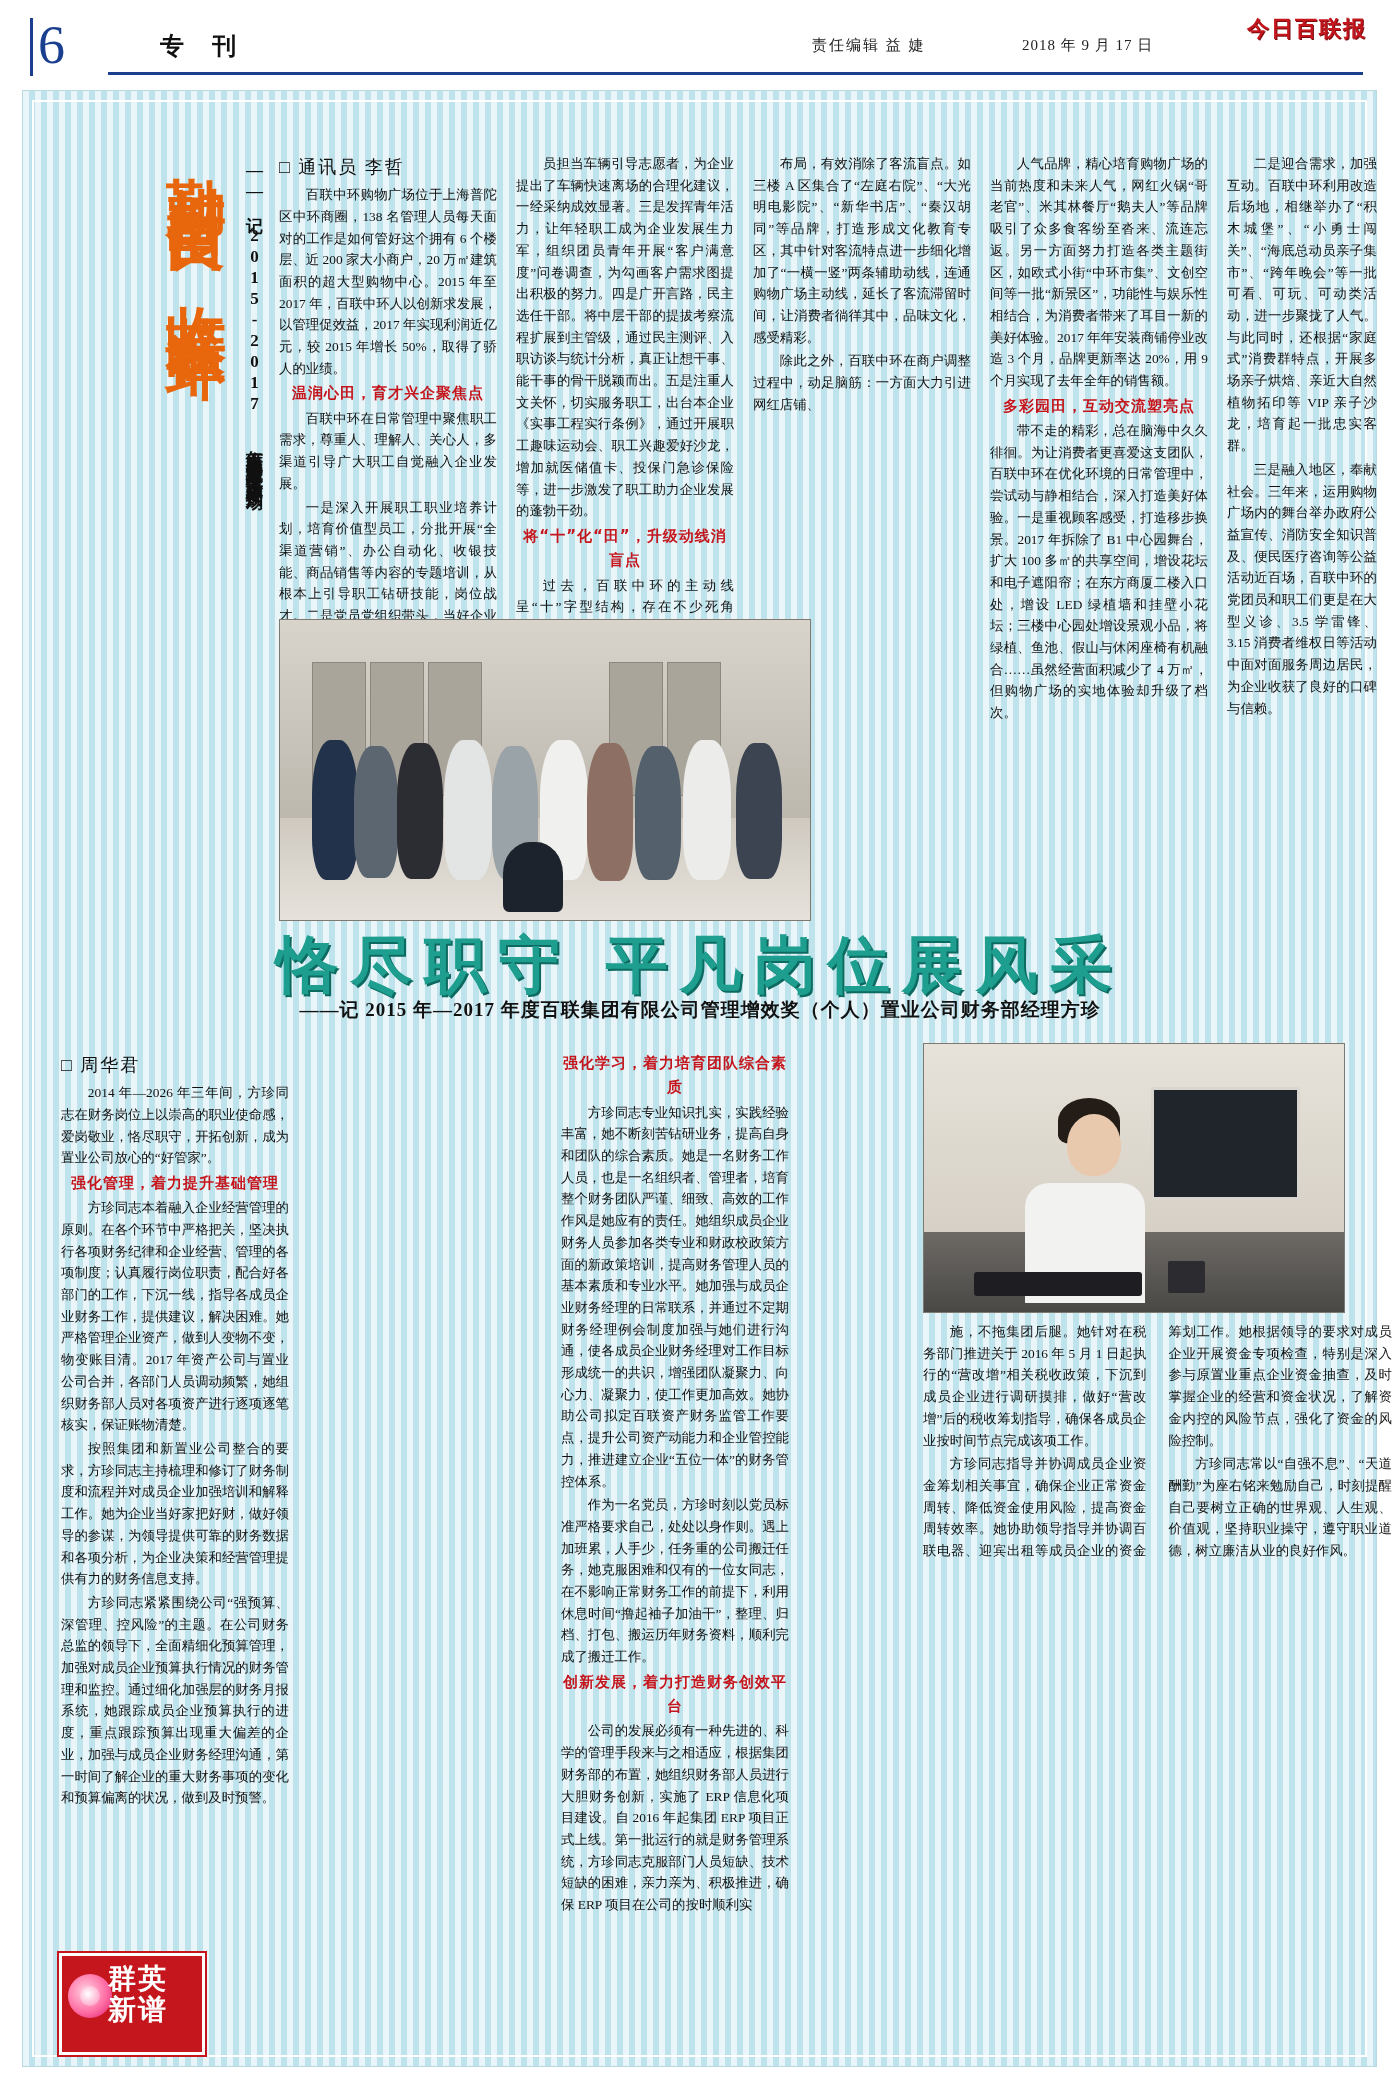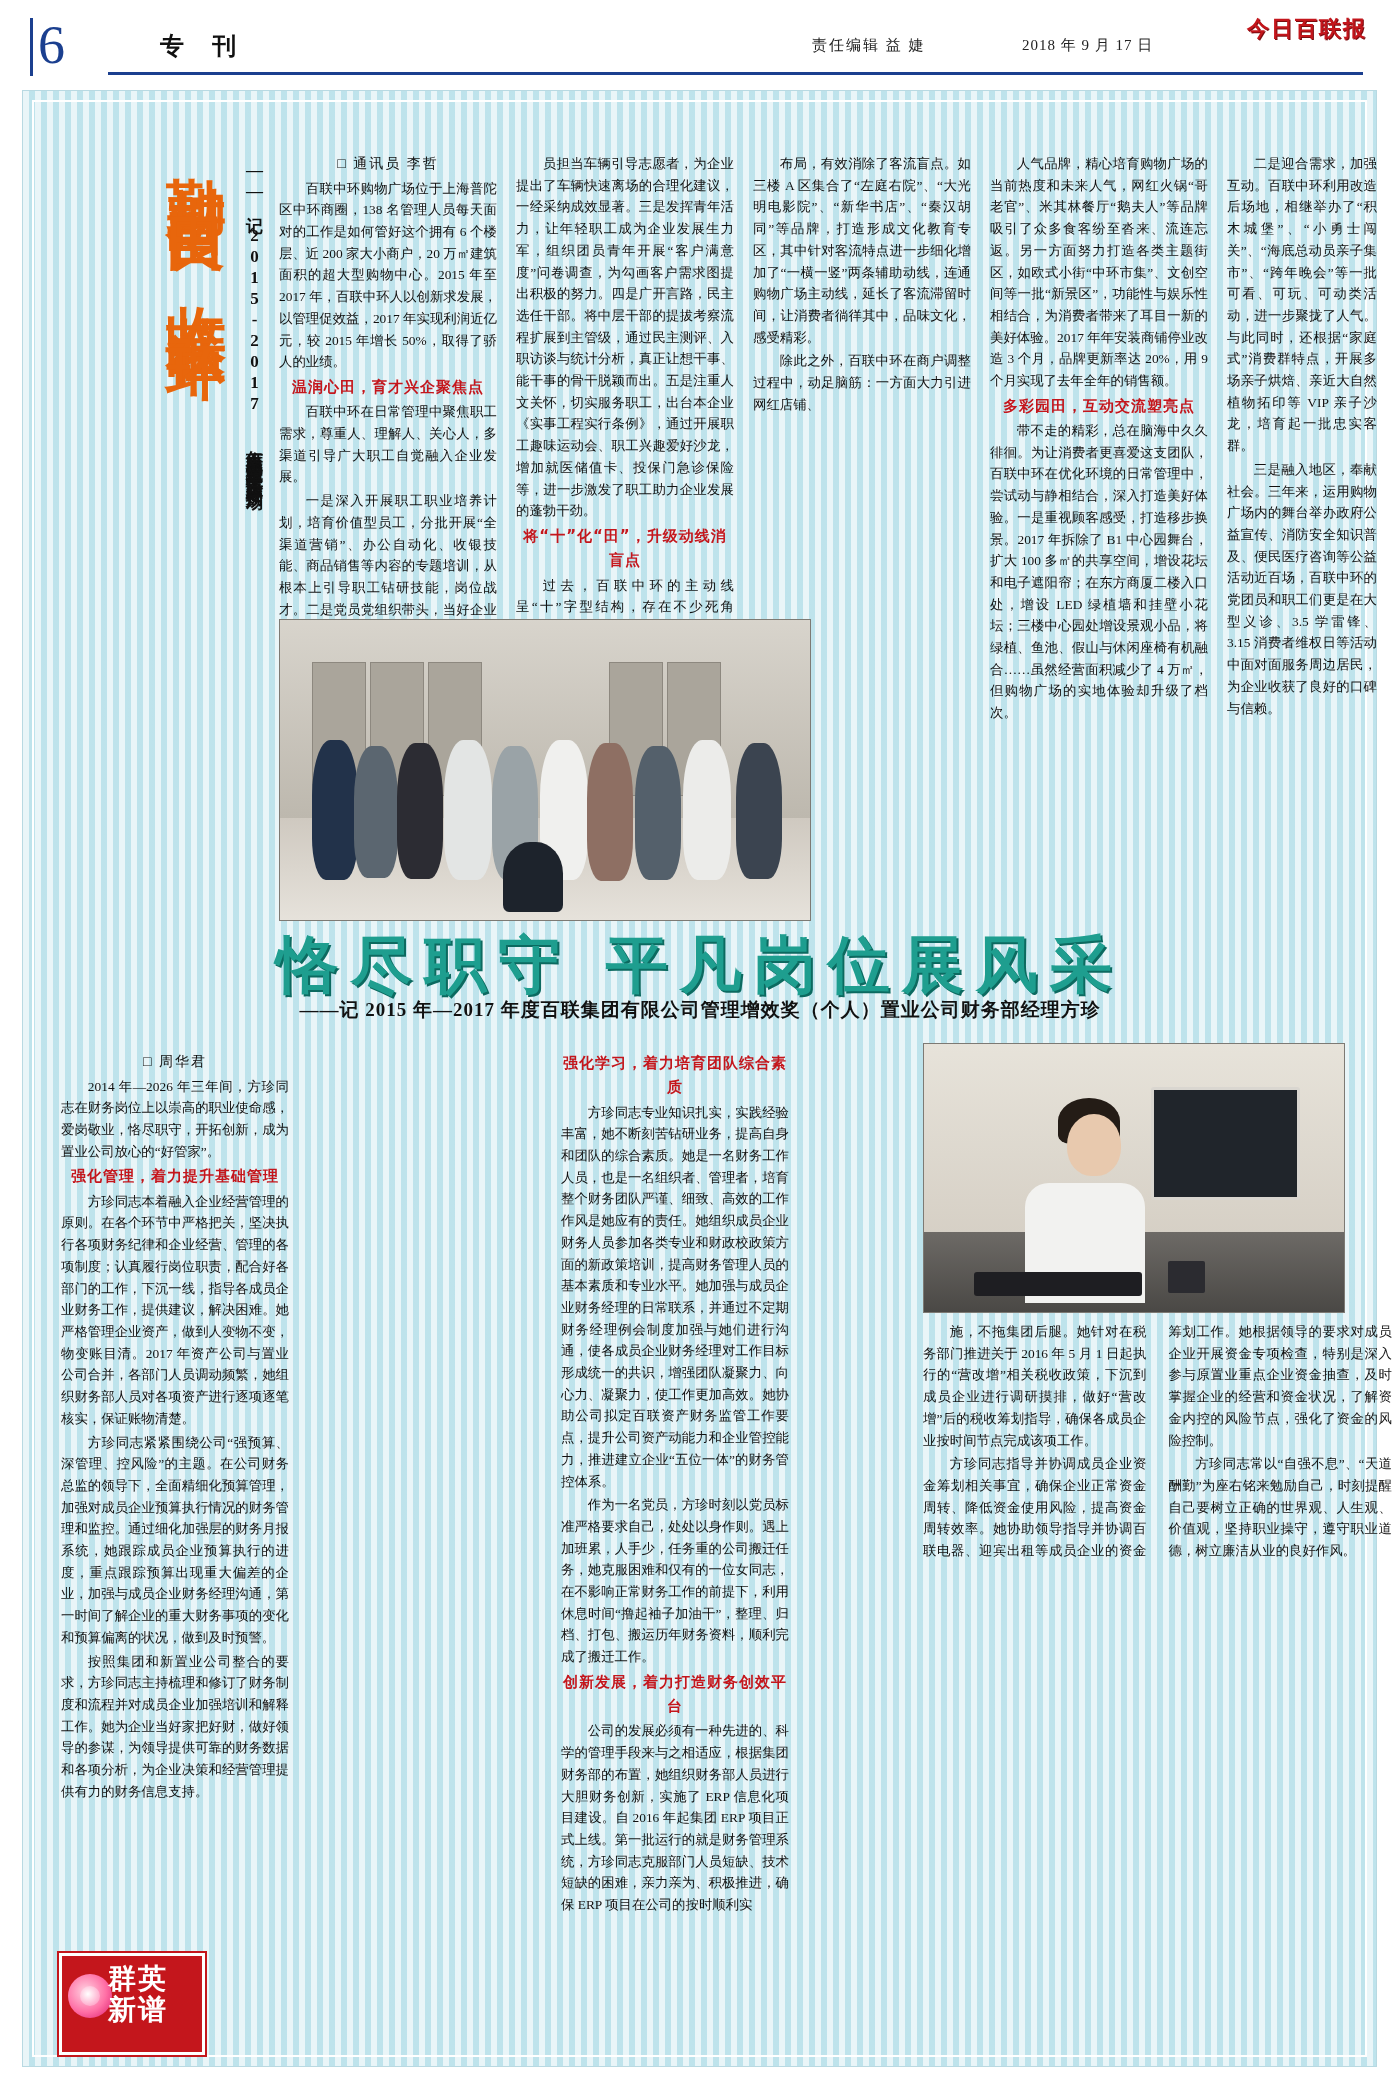--- a/index.html
+++ b/index.html
@@ -28,21 +28,21 @@
   .a1{position:absolute;left:38px;top:28px;width:1278px;height:750px;}
   .vtitle{position:absolute;left:18px;top:10px;width:150px;height:720px;
      writing-mode:vertical-rl;text-orientation:upright;
      font-family:"DejaVu Sans",sans-serif;font-weight:bold;font-size:60px;color:#e8660c;
      letter-spacing:10px;line-height:1.08;}
   .vsub{position:absolute;left:158px;top:42px;width:48px;height:680px;
      writing-mode:vertical-rl;text-orientation:upright;font-size:17px;color:#111;letter-spacing:2px;line-height:1.5;font-weight:bold;}
 
   .col{position:absolute;font-size:13.4px;line-height:1.62;text-align:justify;color:#111;}
   .col p{margin:0 0 2px 0;text-indent:2em;}
-  .byline{font-size:14px;text-align:center;margin-bottom:6px;text-indent:0 !important;letter-spacing:2px;}
+  .byline{font-size:18px;text-align:left;margin-bottom:6px;text-indent:0 !important;letter-spacing:2px;}
   .sub-h{color:#c4161c;font-weight:bold;font-size:15px;text-align:center;margin:7px 0 5px;text-indent:0 !important;letter-spacing:1px;font-family:"DejaVu Sans",sans-serif;}
 
   .c1{left:218px;top:34px;width:218px;}
   .c2{left:455px;top:34px;width:218px;}
   .c3{left:692px;top:34px;width:218px;}
   .c4{left:929px;top:34px;width:218px;}
   .c5{left:1166px;top:34px;width:150px;}
 
   .photo1{position:absolute;left:218px;top:500px;width:530px;height:300px;
      background:linear-gradient(#b9b4ac,#8d8880);overflow:hidden;border:1px solid #7d7a74;}
@@ -155,22 +155,22 @@
     <div class="a2">
       <div class="bigtitle">恪尽职守  平凡岗位展风采</div>
       <div class="bigsub">——记 2015 年—2017 年度百联集团有限公司管理增效奖（个人）置业公司财务部经理方珍</div>
     </div>
 
     <div class="col b1">
       <p class="byline">□ 周华君</p>
       <p>2014 年—2026 年三年间，方珍同志在财务岗位上以崇高的职业使命感，爱岗敬业，恪尽职守，开拓创新，成为置业公司放心的“好管家”。</p>
       <p class="sub-h">强化管理，着力提升基础管理</p>
       <p>方珍同志本着融入企业经营管理的原则。在各个环节中严格把关，坚决执行各项财务纪律和企业经营、管理的各项制度；认真履行岗位职责，配合好各部门的工作，下沉一线，指导各成员企业财务工作，提供建议，解决困难。她严格管理企业资产，做到人变物不变，物变账目清。2017 年资产公司与置业公司合并，各部门人员调动频繁，她组织财务部人员对各项资产进行逐项逐笔核实，保证账物清楚。</p>
+      <p>按照集团和新置业公司整合的要求，方珍同志主持梳理和修订了财务制度和流程并对成员企业加强培训和解释工作。她为企业当好家把好财，做好领导的参谋，为领导提供可靠的财务数据和各项分析，为企业决策和经营管理提供有力的财务信息支持。</p>
       <p>方珍同志紧紧围绕公司“强预算、深管理、控风险”的主题。在公司财务总监的领导下，全面精细化预算管理，加强对成员企业预算执行情况的财务管理和监控。通过细化加强层的财务月报系统，她跟踪成员企业预算执行的进度，重点跟踪预算出现重大偏差的企业，加强与成员企业财务经理沟通，第一时间了解企业的重大财务事项的变化和预算偏离的状况，做到及时预警。</p>
-      <p>按照集团和新置业公司整合的要求，方珍同志主持梳理和修订了财务制度和流程并对成员企业加强培训和解释工作。她为企业当好家把好财，做好领导的参谋，为领导提供可靠的财务数据和各项分析，为企业决策和经营管理提供有力的财务信息支持。</p>
     </div>
 
     <div class="col b3">
       <p class="sub-h">强化学习，着力培育团队综合素质</p>
       <p>方珍同志专业知识扎实，实践经验丰富，她不断刻苦钻研业务，提高自身和团队的综合素质。她是一名财务工作人员，也是一名组织者、管理者，培育整个财务团队严谨、细致、高效的工作作风是她应有的责任。她组织成员企业财务人员参加各类专业和财政校政策方面的新政策培训，提高财务管理人员的基本素质和专业水平。她加强与成员企业财务经理的日常联系，并通过不定期财务经理例会制度加强与她们进行沟通，使各成员企业财务经理对工作目标形成统一的共识，增强团队凝聚力、向心力、凝聚力，使工作更加高效。她协助公司拟定百联资产财务监管工作要点，提升公司资产动能力和企业管控能力，推进建立企业“五位一体”的财务管控体系。</p>
       <p>作为一名党员，方珍时刻以党员标准严格要求自己，处处以身作则。遇上加班累，人手少，任务重的公司搬迁任务，她克服困难和仅有的一位女同志，在不影响正常财务工作的前提下，利用休息时间“撸起袖子加油干”，整理、归档、打包、搬运历年财务资料，顺利完成了搬迁工作。</p>
       <p class="sub-h">创新发展，着力打造财务创效平台</p>
       <p>公司的发展必须有一种先进的、科学的管理手段来与之相适应，根据集团财务部的布置，她组织财务部人员进行大胆财务创新，实施了 ERP 信息化项目建设。自 2016 年起集团 ERP 项目正式上线。第一批运行的就是财务管理系统，方珍同志克服部门人员短缺、技术短缺的困难，亲力亲为、积极推进，确保 ERP 项目在公司的按时顺利实</p>
     </div>
 

